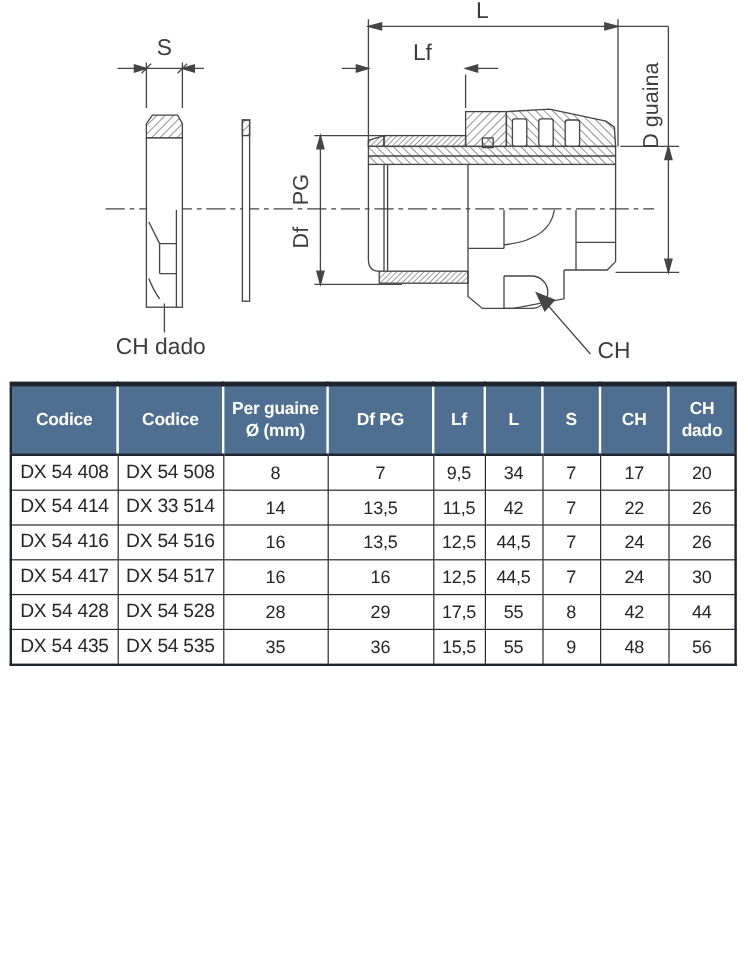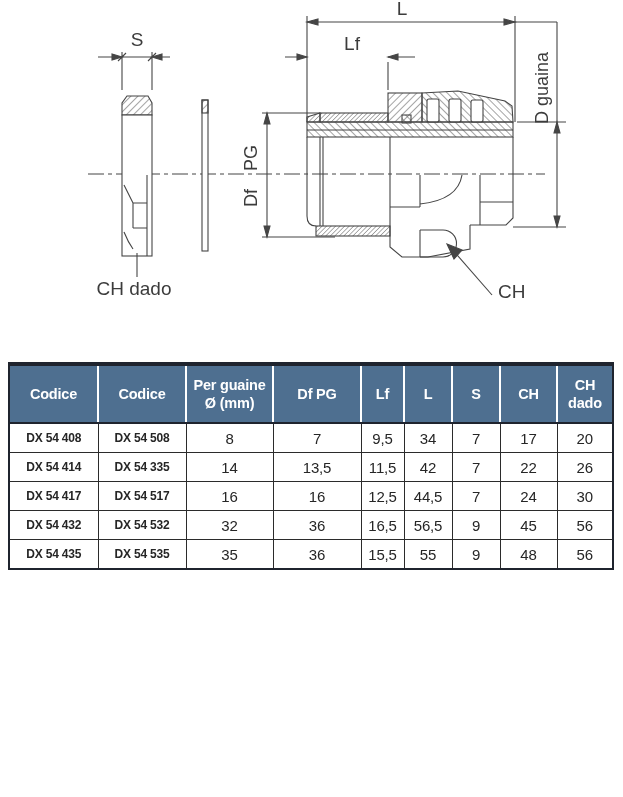--- a/index.html
+++ b/index.html
@@ -8,35 +8,35 @@
     font-family:"Liberation Sans", sans-serif;
   }
   .drawing{position:absolute;left:0;top:0;}
   .drawing text{fill:#3c3c3c;font-family:"Liberation Sans",sans-serif;}
   .dimlabel{font-size:19px;}
   .dimlabel-sm{font-size:18px;}
 
   .tablewrap{position:absolute;left:8px;top:318px;width:608px;}
   table.spec{
     border-collapse:collapse;width:606px;table-layout:fixed;
-    border:2px solid #1f242e;border-top:4px solid #1f242e;margin-top:44px;
+    border:2px solid #1f242e;border-top:4px solid #1f242e;
   }
   table.spec thead th{
     background:#4e6f90;color:#ffffff;font-weight:bold;font-size:14.5px;
     text-align:center;vertical-align:middle;height:54px;padding:1px 0;
     white-space:pre-line;line-height:1.25;letter-spacing:-0.2px;
     border-left:2px solid #ffffff;border-bottom:2px solid #1f242e;
   }
   table.spec thead th:first-child{border-left:none;}
   table.spec tbody td{
     background:#ffffff;color:#262626;font-size:15px;text-align:center;
     vertical-align:middle;height:28px;padding:0;
     border:1px solid #2b2b2b;letter-spacing:-0.2px;
   }
-  table.spec tbody td.code{font-weight:bold;font-size:12px;}
+  table.spec tbody td.code{font-weight:normal;font-size:16px;}
 </style>
 </head>
 <body>
 
 <svg class="drawing" width="623" height="312" viewBox="0 0 623 312">
   <defs>
     <pattern id="hA" width="5" height="5" patternUnits="userSpaceOnUse" patternTransform="rotate(45)">
       <line x1="0" y1="0" x2="0" y2="5" stroke="#4a4a4a" stroke-width="1"></line>
     </pattern>
     <pattern id="hB" width="5" height="5" patternUnits="userSpaceOnUse" patternTransform="rotate(-45)">
@@ -172,50 +172,61 @@
           <td>8</td>
           <td>7</td>
           <td>9,5</td>
           <td>34</td>
           <td>7</td>
           <td>17</td>
           <td>20</td>
         </tr>
         <tr>
           <td class="code">DX 54 414</td>
-          <td class="code">DX 54 335</td>
+          <td class="code">DX 33 514</td>
           <td>14</td>
           <td>13,5</td>
           <td>11,5</td>
           <td>42</td>
           <td>7</td>
           <td>22</td>
+          <td>26</td>
+        </tr>
+        <tr>
+          <td class="code">DX 54 416</td>
+          <td class="code">DX 54 516</td>
+          <td>16</td>
+          <td>13,5</td>
+          <td>12,5</td>
+          <td>44,5</td>
+          <td>7</td>
+          <td>24</td>
           <td>26</td>
         </tr>
         <tr>
           <td class="code">DX 54 417</td>
           <td class="code">DX 54 517</td>
           <td>16</td>
           <td>16</td>
           <td>12,5</td>
           <td>44,5</td>
           <td>7</td>
           <td>24</td>
           <td>30</td>
         </tr>
         <tr>
-          <td class="code">DX 54 432</td>
-          <td class="code">DX 54 532</td>
-          <td>32</td>
-          <td>36</td>
-          <td>16,5</td>
-          <td>56,5</td>
-          <td>9</td>
-          <td>45</td>
-          <td>56</td>
+          <td class="code">DX 54 428</td>
+          <td class="code">DX 54 528</td>
+          <td>28</td>
+          <td>29</td>
+          <td>17,5</td>
+          <td>55</td>
+          <td>8</td>
+          <td>42</td>
+          <td>44</td>
         </tr>
         <tr>
           <td class="code">DX 54 435</td>
           <td class="code">DX 54 535</td>
           <td>35</td>
           <td>36</td>
           <td>15,5</td>
           <td>55</td>
           <td>9</td>
           <td>48</td>

